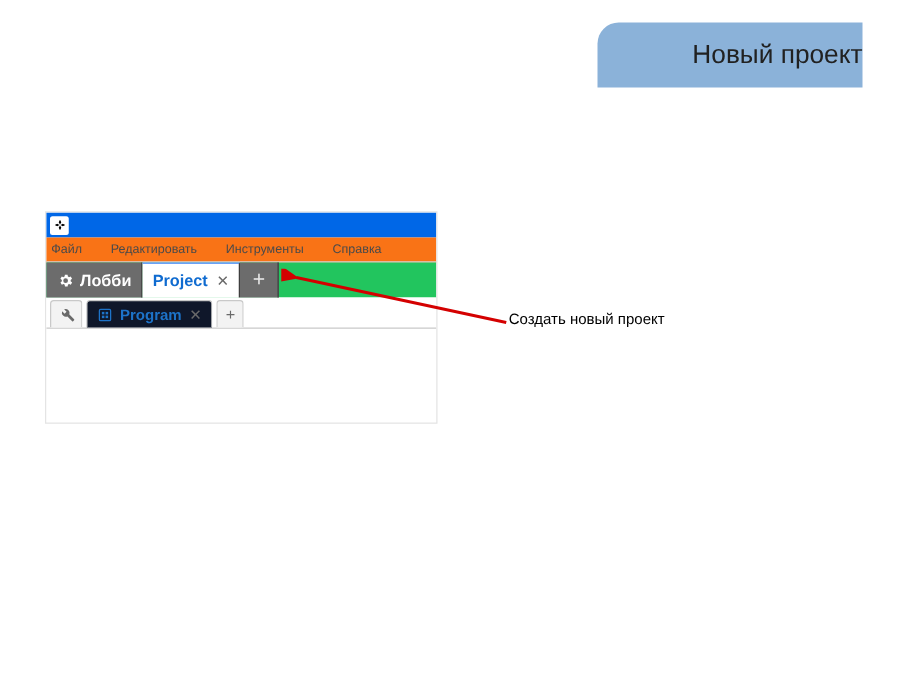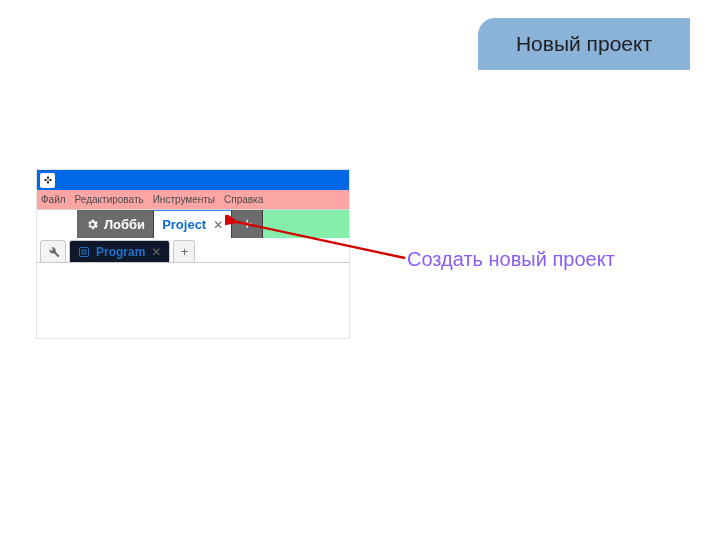--- a/index.html
+++ b/index.html
@@ -17,21 +17,21 @@
   .title-pill {
     position: absolute;
     left: 478px;
     top: 18px;
     width: 212px;
     height: 52px;
     background: #8bb2d9;
     border-radius: 17px 0 0 0;
     display: flex;
     align-items: center;
-    justify-content: center;
+    justify-content: flex-end;
     color: #212121;
     font-size: 21px;
   }
 
   
   .shot {
     position: absolute;
     left: 37px;
     top: 170px;
     width: 312px;
@@ -58,38 +58,37 @@
     align-items: center;
     justify-content: center;
     font-size: 10px;
     color: #000;
     font-weight: bold;
   }
 
   
   .shot-menubar {
     height: 19px;
-    background: #fca5a5;
+    background: #f97316;
     border-bottom: 1px solid #d4d4d4;
     display: flex;
     align-items: center;
-    gap: 9px;
+    gap: 23px;
     padding: 0 4px;
     font-size: 10px;
     color: #4a4a4a;
   }
   .shot-menu-item { cursor: default; }
 
   
   .shot-project-tabs {
     height: 28px;
-    background: #86efac;
+    background: #22c55e;
     display: flex;
     align-items: stretch;
-    margin-left: 40px;
   }
   .ptab {
     display: flex;
     align-items: center;
     gap: 5px;
     padding: 0 8px;
     font-size: 13px;
     font-weight: bold;
     border-right: 1px solid #3e3e3e;
   }
@@ -191,22 +190,22 @@
   .arrow {
     position: absolute;
     left: 225px;
     top: 215px;
     pointer-events: none;
   }
   .arrow-label {
     position: absolute;
     left: 407px;
     top: 248px;
-    font-size: 20px;
-    color: #8b5cf6;
+    font-size: 12px;
+    color: #000000;
   }
 </style>
 </head>
 <body>
 
 <div class="title-pill">
   <span>Новый проект</span>
 </div>
 
 <div class="shot">

